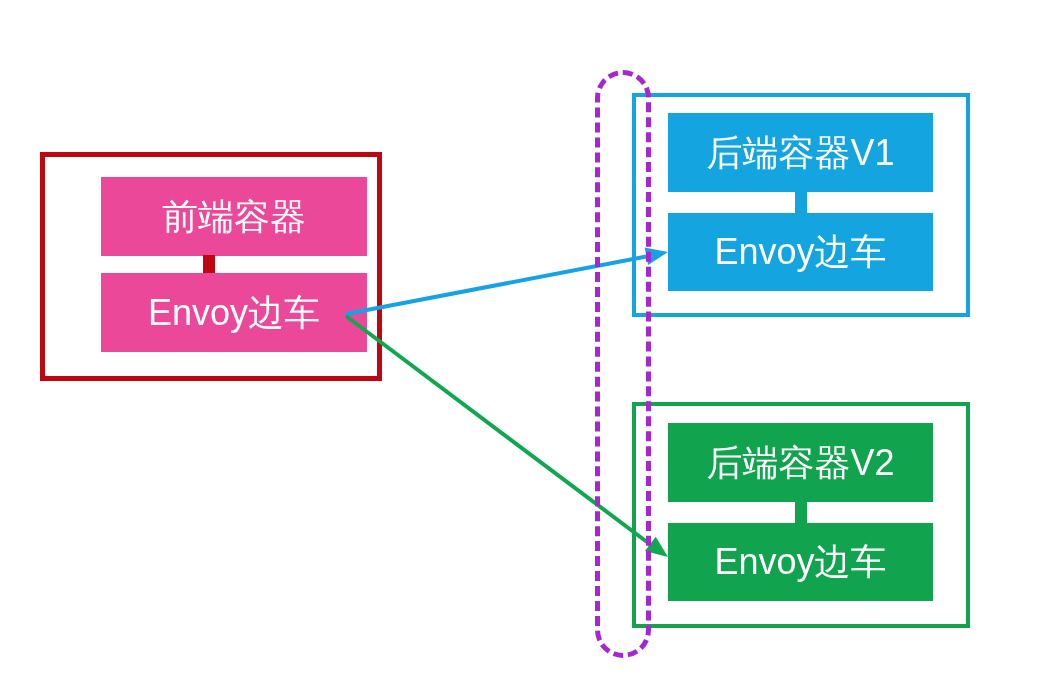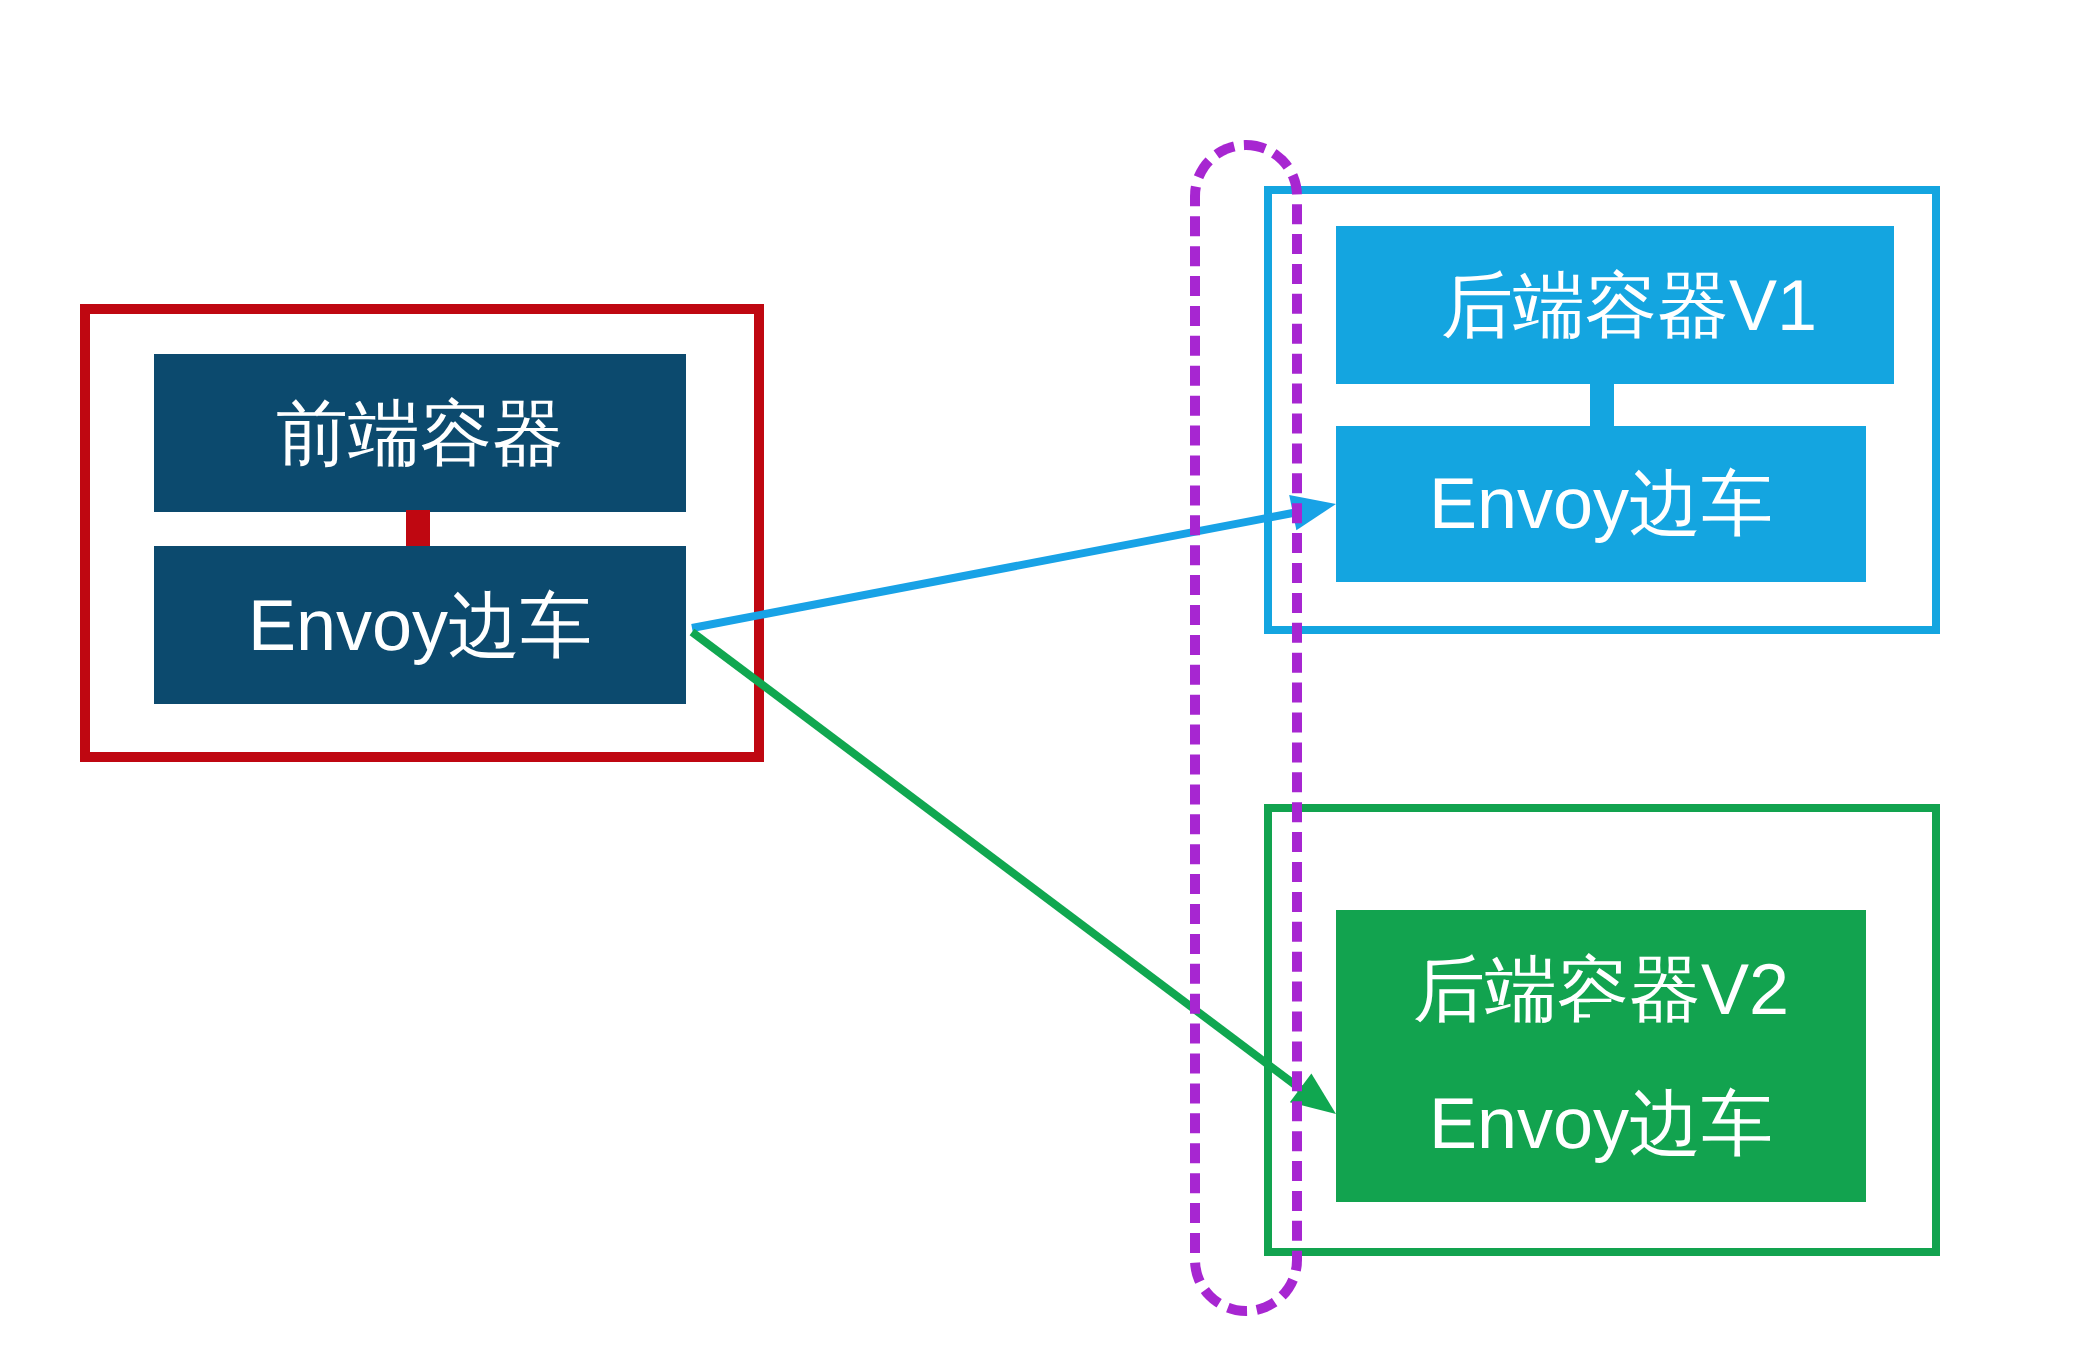--- a/index.html
+++ b/index.html
@@ -51,21 +51,21 @@
     position: absolute;
     display: flex;
     align-items: center;
     justify-content: center;
     color: #ffffff;
     font-size: 36px;
     line-height: 1;
     z-index: 2;
     white-space: nowrap;
   }
-  .box.red   { background: #0c4a6e; }
+  .box.red   { background: #ec4899; margin-left: 24px; }
   .box.blue  { background: #14a5e0; }
   .box.green { background: #12a34f; }
   .connector {
     position: absolute;
     z-index: 2;
   }
   .connector.red   { background: #bf0711; }
   .connector.blue  { background: #14a5e0; }
   .connector.green { background: #12a34f; }
   .arrows-layer {
@@ -83,26 +83,26 @@
 
 <div class="canvas">
 
 
   <div class="group red"></div>
   <div class="box red" style="left:77px; top:177px; width:266px; height:79px;">前端容器</div>
   <div class="connector red" style="left:203px; top:255px; width:12px; height:19px;"></div>
   <div class="box red" style="left:77px; top:273px; width:266px; height:79px;">Envoy边车</div>
 
   <div class="group blue"></div>
-  <div class="box blue" style="left:668px; top:113px; width:265px; height:79px;padding-left:14px;">后端容器V1</div>
+  <div class="box blue" style="left:668px; top:113px; width:265px; height:79px;">后端容器V1</div>
   <div class="connector blue" style="left:795px; top:191px; width:12px; height:23px;"></div>
   <div class="box blue" style="left:668px; top:213px; width:265px; height:78px;">Envoy边车</div>
 
   <div class="group green"></div>
-  <div class="box green" style="left:668px; top:423px; width:265px; height:79px;margin-top:32px;">后端容器V2</div>
+  <div class="box green" style="left:668px; top:423px; width:265px; height:79px;">后端容器V2</div>
   <div class="connector green" style="left:795px; top:501px; width:12px; height:23px;"></div>
   <div class="box green" style="left:668px; top:523px; width:265px; height:78px;">Envoy边车</div>
 
   <svg class="arrows-layer" viewBox="0 0 1037 675">
     <line x1="346" y1="314" x2="649" y2="256" stroke-width="4" stroke="#18A2E6"></line>
     <polygon points="668,252 648.2,265.1 644.6,247.5" fill="#18A2E6"></polygon>
     <line x1="346" y1="316" x2="651" y2="545" stroke-width="4" stroke="#10A750"></line>
     <polygon points="668,557 644.9,551.1 655.7,536.7" fill="#10A750"></polygon>
   </svg>
 

